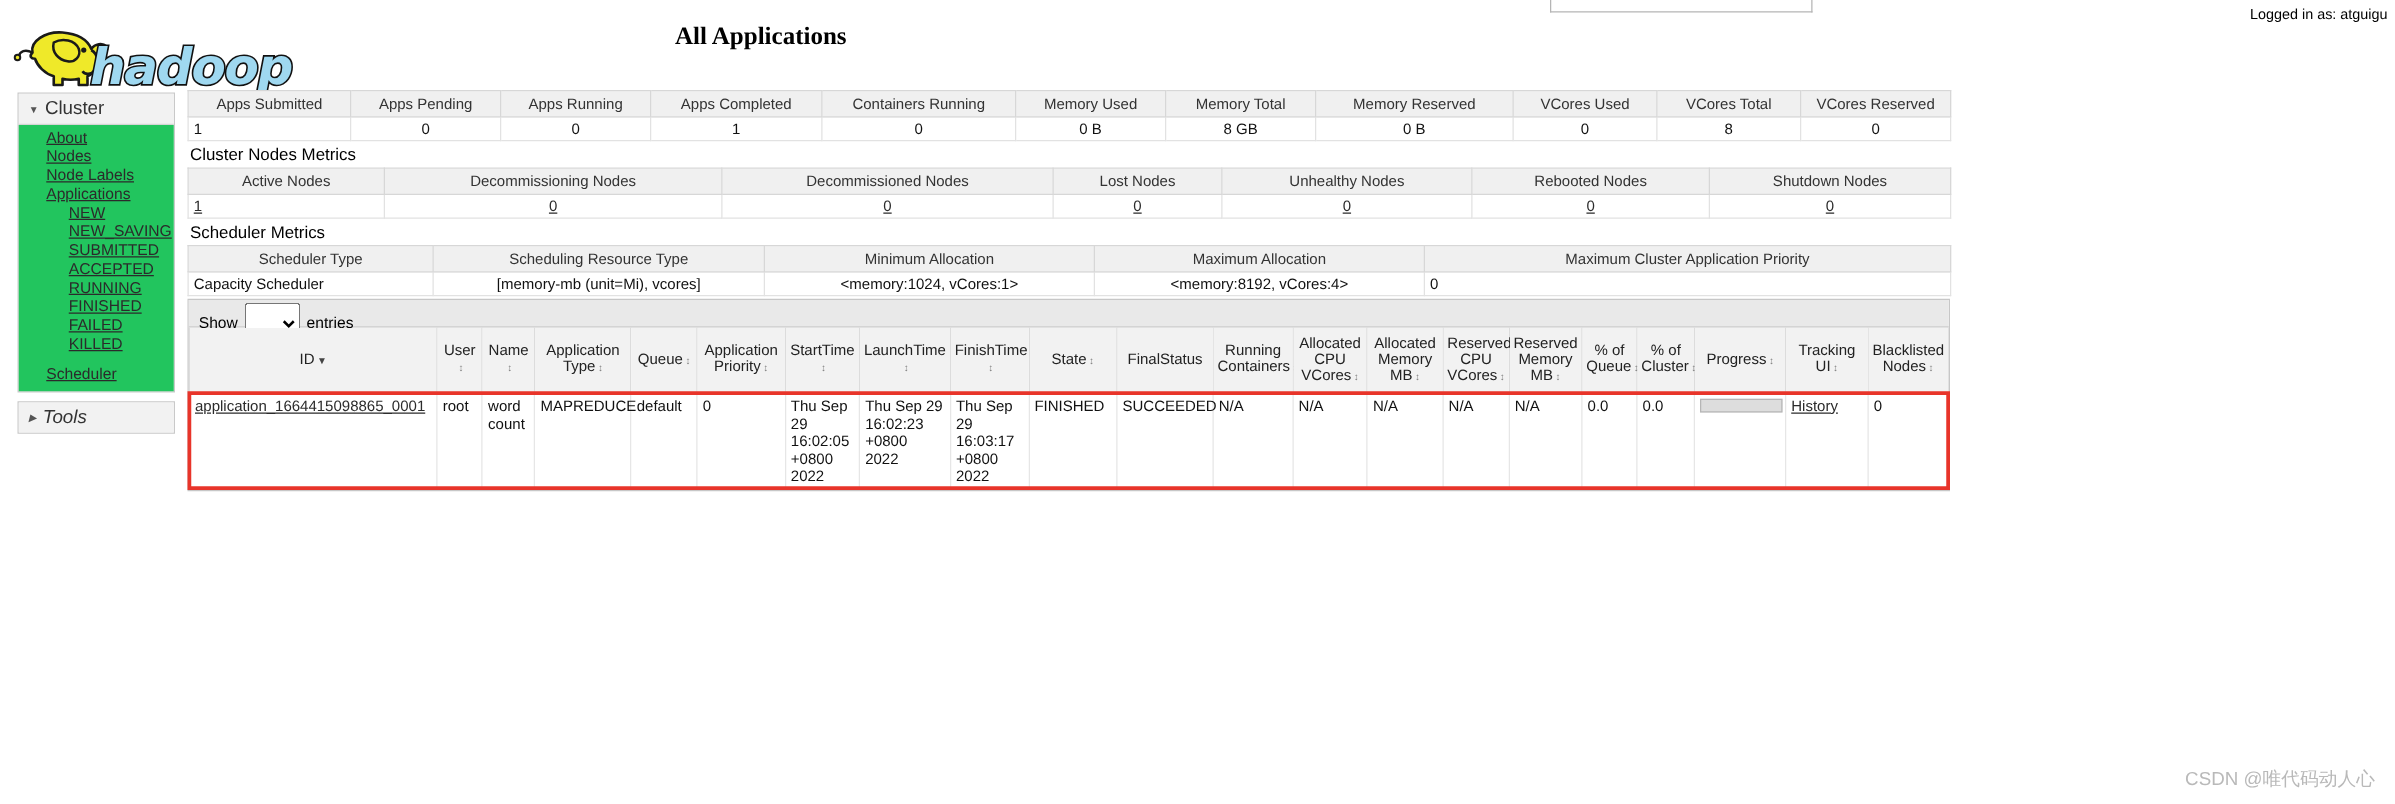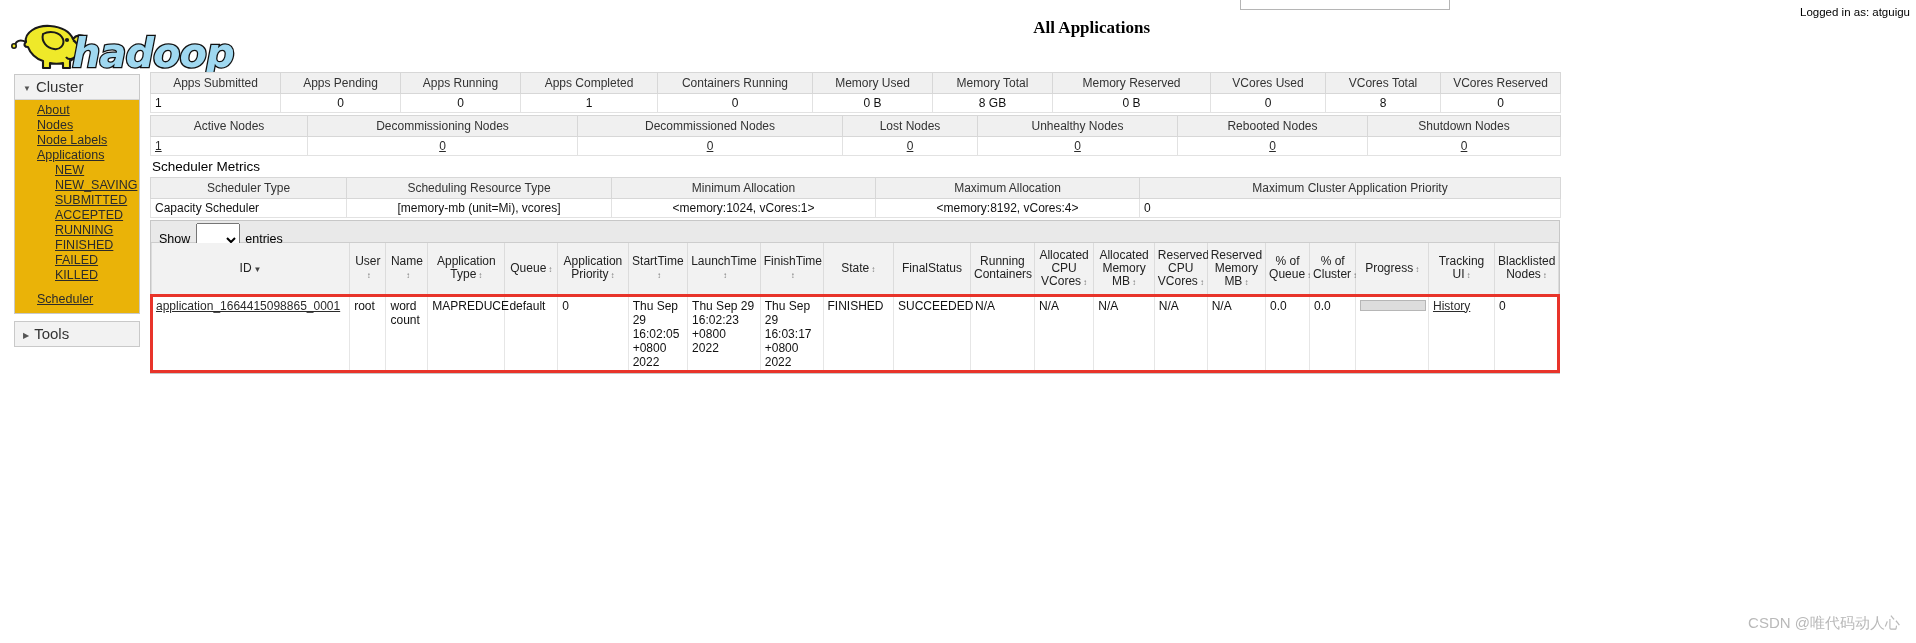--- a/index.html
+++ b/index.html
@@ -22,41 +22,41 @@
     font-size:11.5px; color:#000;
   }
 
   
   #logo { position:absolute; left:10px; top:20px; width:225px; height:55px; }
   #logo svg { display:block; }
 
   
   #pagetitle {
     position:absolute; left:540px; top:18px; width:610px;
-    text-align:right; font-size:17px; font-weight:bold; color:#000;
+    text-align:left; font-size:20px; font-weight:bold; color:#000;
     font-family:"Liberation Serif", serif;
   }
 
   
   #sidebar { position:absolute; left:14px; top:74px; width:126px; }
   .side-panel { border:1px solid #c9c9c9; background:#fff; }
   .side-head {
     background:#f2f2f2; border-bottom:1px solid #d5d5d5;
     padding:3px 6px 4px 8px; font-size:15px; color:#333;
     font-family:"Liberation Sans", sans-serif;
   }
   .side-head .caret { font-size:8px; color:#555; margin-right:5px; vertical-align:middle; }
-  .side-body { padding:3px 0 6px 0; background:#eab308; }
+  .side-body { padding:3px 0 6px 0; background:#22c55e; }
   .side-link {
     display:block; padding:0px 0 0px 22px; font-size:12.5px;
     color:#2b2b2b; text-decoration:underline; line-height:15px; white-space:nowrap;
   }
   .side-link.sub { padding-left:40px; }
   .side-link.spaced { margin-top:9px; }
-  #tools-panel { margin-top:7px; border:1px solid #c9c9c9; background:#f2f2f2; }
+  #tools-panel { margin-top:7px; border:1px solid #c9c9c9; background:#f2f2f2;font-style:italic; }
   #tools-panel .side-head { border-bottom:none; }
 
   
   #main { position:absolute; left:150px; top:72px; width:1410px; }
 
   .sect-title { font-size:13.5px; color:#000; padding:1px 0 3px 2px; }
 
   table.metrics {
     width:1410px; border-collapse:collapse; table-layout:fixed;
     border:1px solid #ccc; background:#fff; margin-bottom:2px;
@@ -229,20 +229,21 @@
       <td class="ctr">0 B</td>
       <td class="ctr">8 GB</td>
       <td class="ctr">0 B</td>
       <td class="ctr">0</td>
       <td class="ctr">8</td>
       <td class="ctr">0</td>
     </tr>
       </tbody>
   </table>
 
+  <div class="sect-title">Cluster Nodes Metrics</div>
   <table class="metrics" id="tbl-nodes-metrics">
     <colgroup>
       <col style="width:157px">
         <col style="width:270px">
         <col style="width:265px">
         <col style="width:135px">
       <col style="width:200px">
         <col style="width:190px">
         <col style="width:193px">
     </colgroup>

